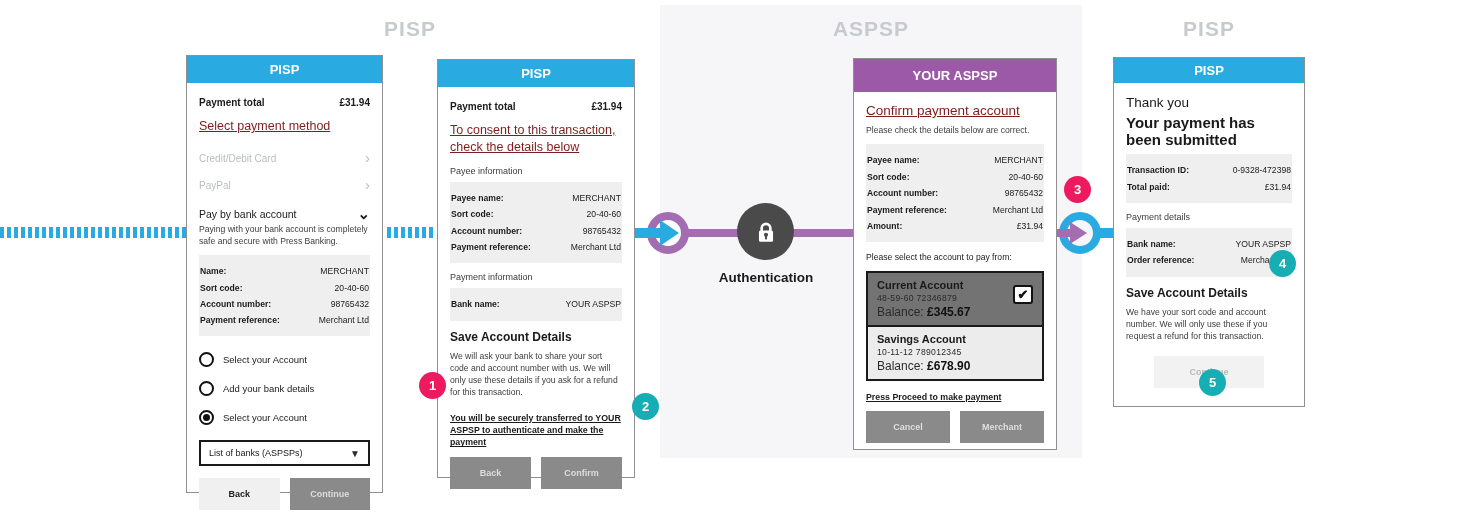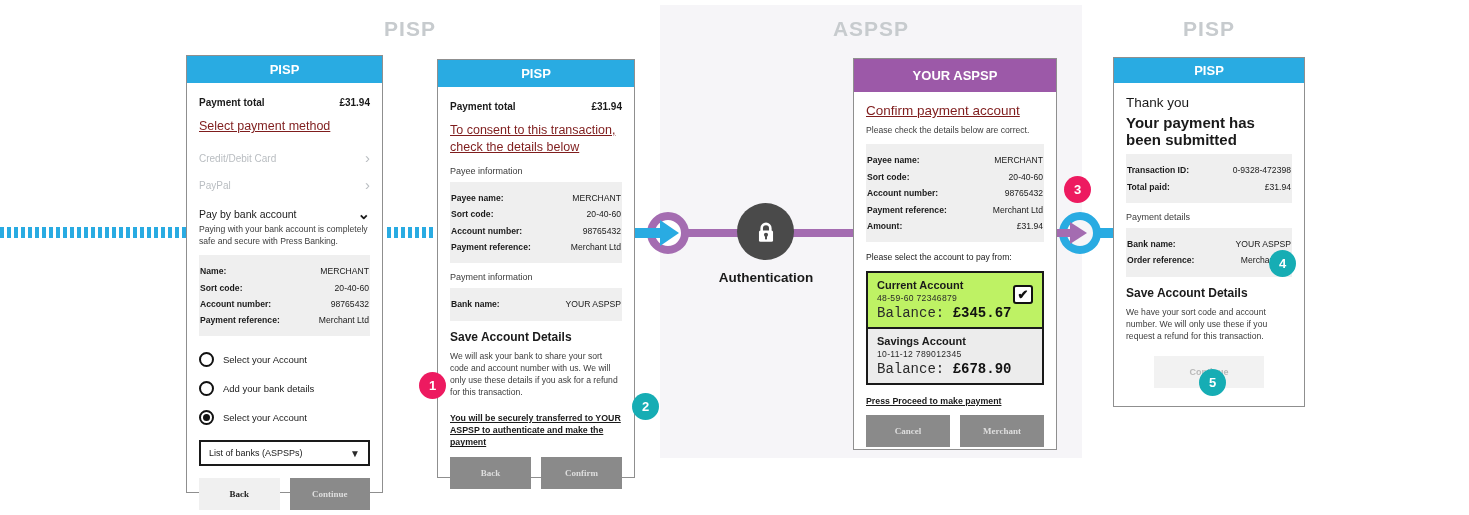--- a/index.html
+++ b/index.html
@@ -73,34 +73,34 @@
   .bold-note { font-size:8.8px; font-weight:bold; color:#1a1a1a; line-height:1.4; margin:14px 0 8px;text-decoration:underline; }
 
   .radio-row { display:flex; align-items:center; gap:9px; padding:7px 0; font-size:9.5px; color:#1a1a1a; }
   .radio { width:15px; height:15px; border:2px solid #111; border-radius:50%; flex:0 0 auto; display:flex; align-items:center; justify-content:center; }
   .radio .dot { width:7px; height:7px; border-radius:50%; background:#111; display:none; }
   .radio.checked .dot { display:block; }
 
   .dropdown { border:2px solid #1a1a1a; height:26px; display:flex; align-items:center; justify-content:space-between; padding:0 8px; font-size:9px; color:#1a1a1a; margin:8px 0 12px; }
   .dropdown .dd-arrow { font-size:10px; color:#2a2a2a; }
 
-  .btn-row { display:flex; justify-content:space-between; gap:10px; margin-top:auto;font-family:Liberation Serif, serif; }
+  .btn-row { display:flex; justify-content:space-between; gap:10px; margin-top:auto; }
   .btn { flex:1; height:32px; display:flex; align-items:center; justify-content:center; font-size:9px; font-weight:bold; border:none; }
   .btn-light { background:#f0f0f0; color:#222; }
   .btn-dark { background:#8a8a8a; color:#dedede; }
   .btn-disabled { background:#f2f2f2; color:#b9b9b9; }
   .btn-center { width:110px; margin:14px auto 0; }
 
   .accounts { border:2px solid #1a1a1a; margin:6px 0 10px; }
   .account-item { padding:6px 9px; position:relative; }
-  .account-item.first { background:#bef264; border-bottom:2px solid #1a1a1a; }
+  .account-item.first { background:#737373; border-bottom:2px solid #1a1a1a; }
   .account-item.second { background:#ececec; }
   .acct-name { font-size:11px; font-weight:bold; color:#1a1a1a; margin-bottom:2px; }
   .acct-nums { font-size:8.6px; color:#2a2a2a; margin-bottom:2px; letter-spacing:.3px; }
-  .acct-balance { font-size:14px; color:#2a2a2a;font-family:Liberation Mono, monospace; }
+  .acct-balance { font-size:12px; color:#2a2a2a; }
   .acct-balance b { color:#111; }
   .checkbox { position:absolute; right:9px; top:12px; width:20px; height:19px; border:2px solid #111; border-radius:3px; background:#fff; display:flex; align-items:center; justify-content:center; font-size:13px; font-weight:bold; color:#111; }
 
   .thank-title { font-size:13.5px; color:#1a1a1a; margin:2px 0 4px; }
   .thank-sub { font-size:15px; color:#1a1a1a; margin-bottom:6px;font-weight:bold; }
 </style>
 </head>
 <body>
 
 <div class="stage">

